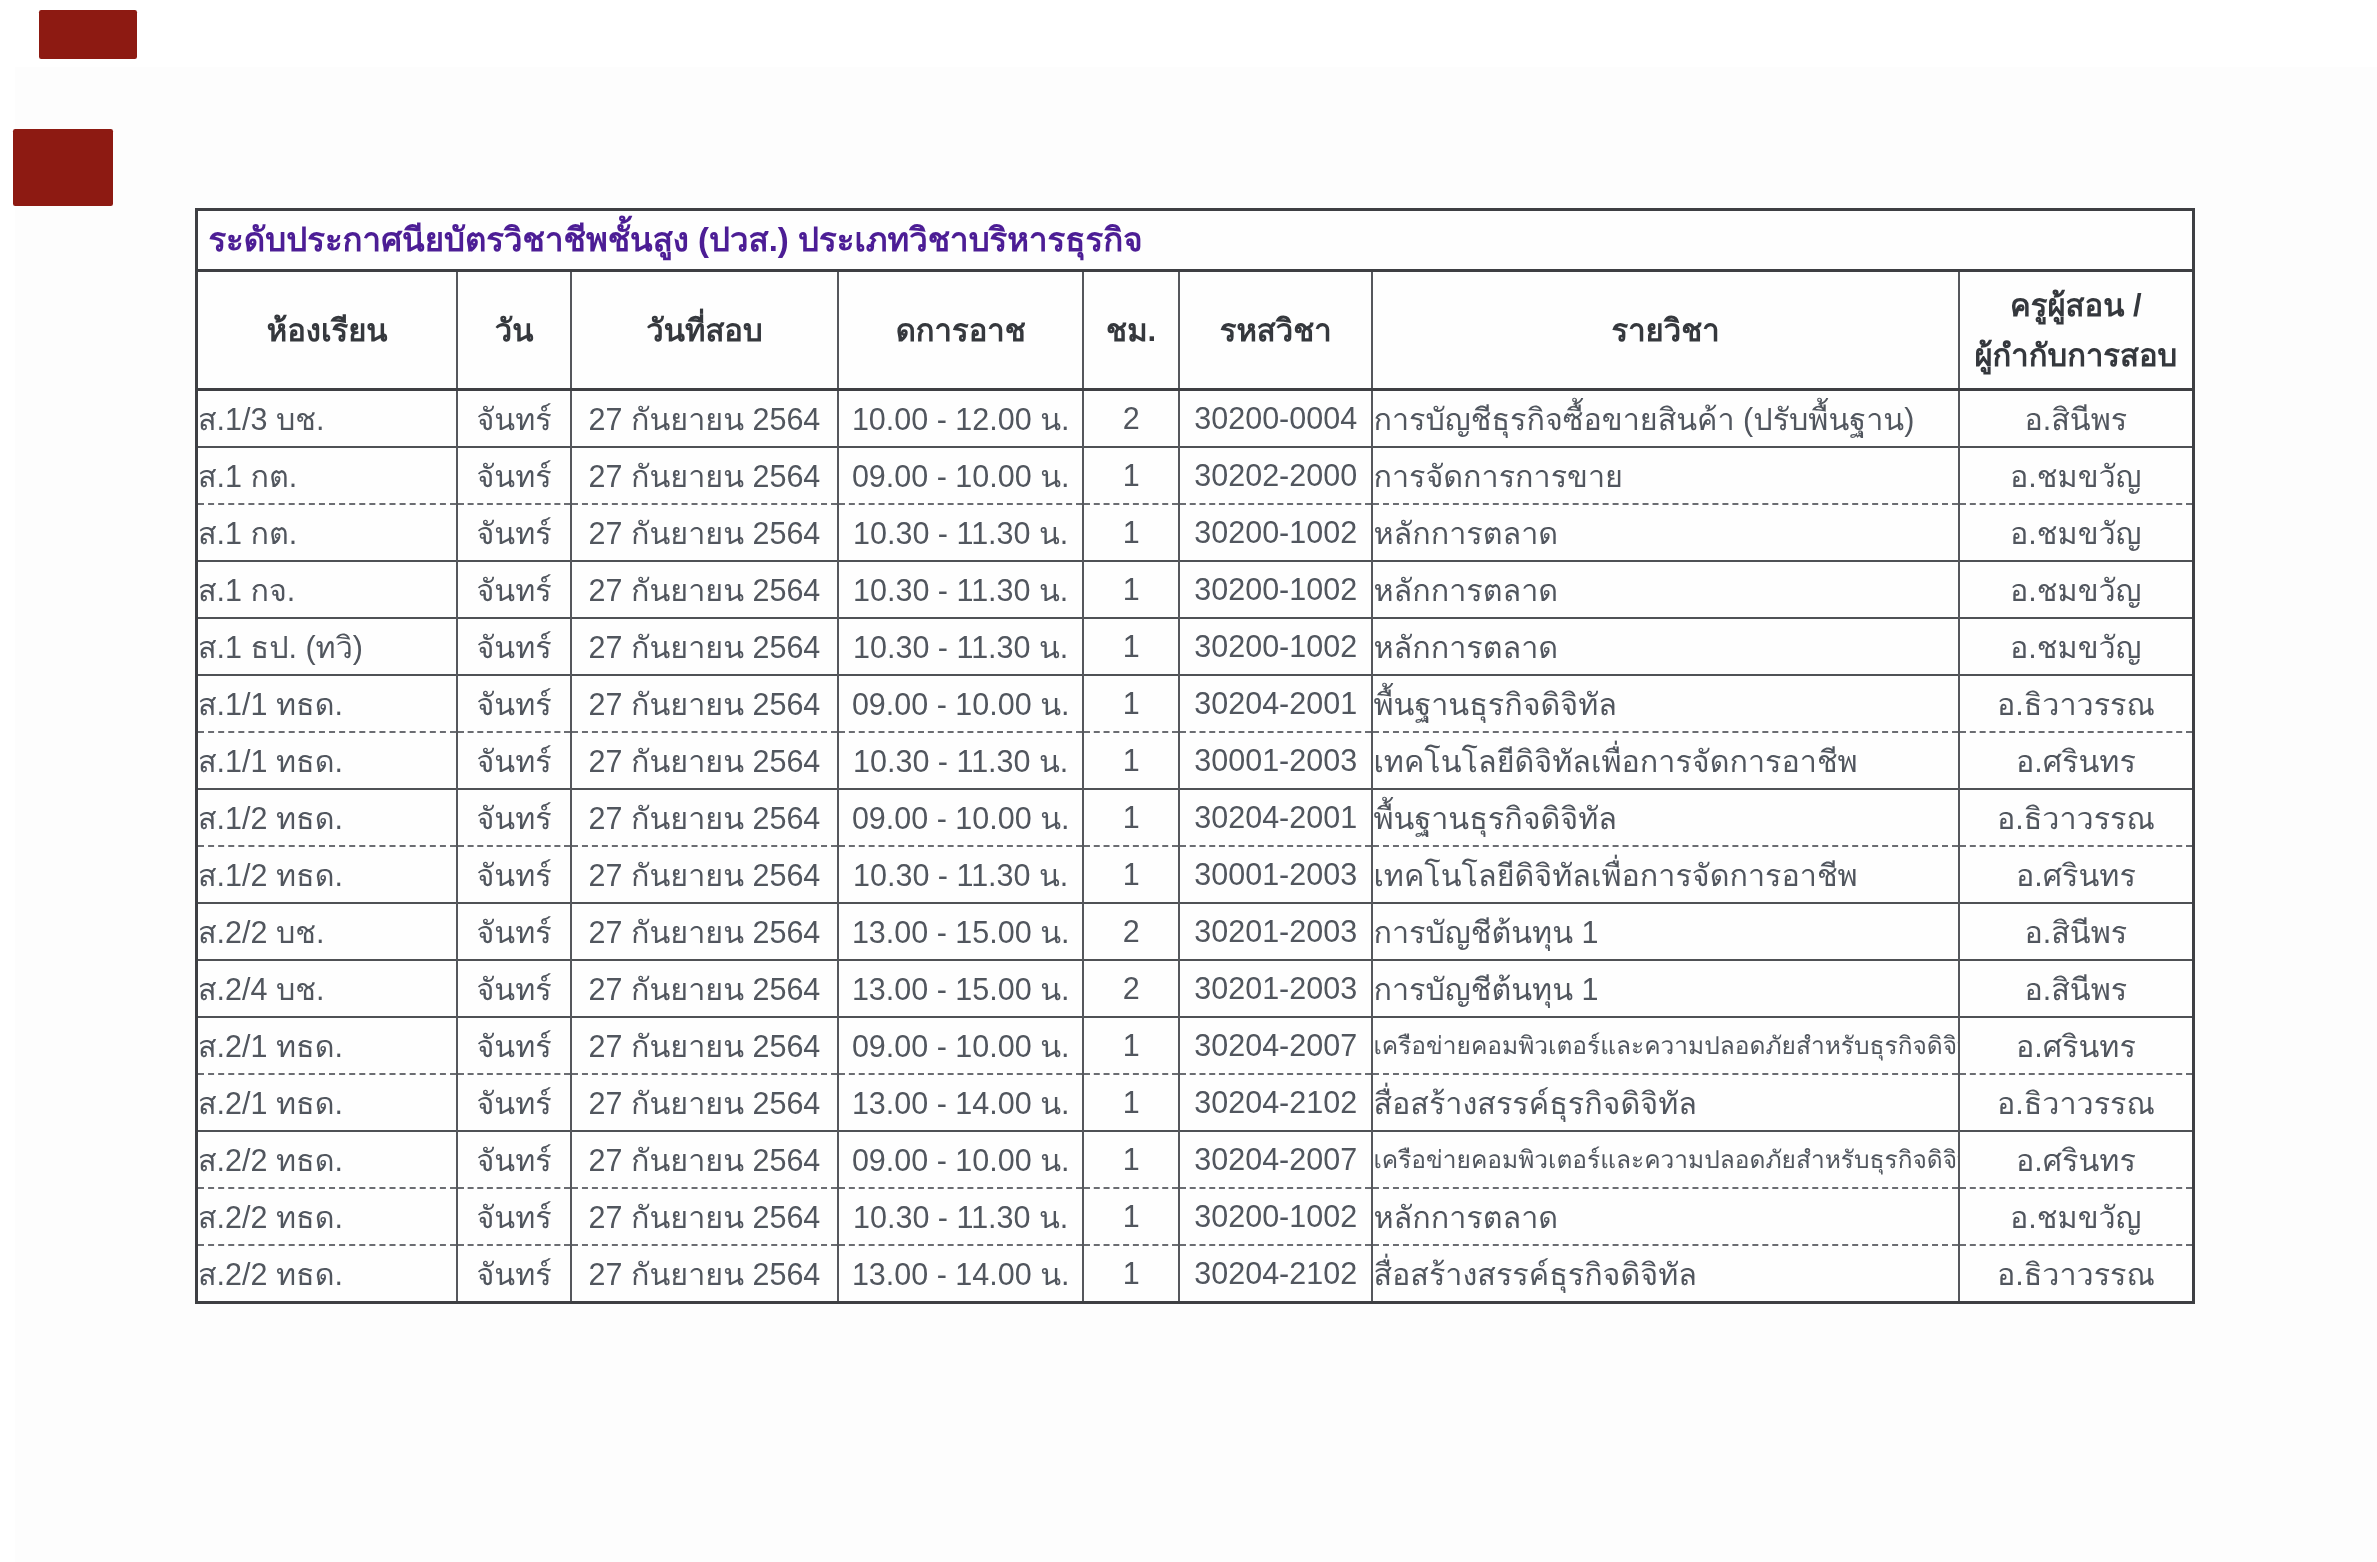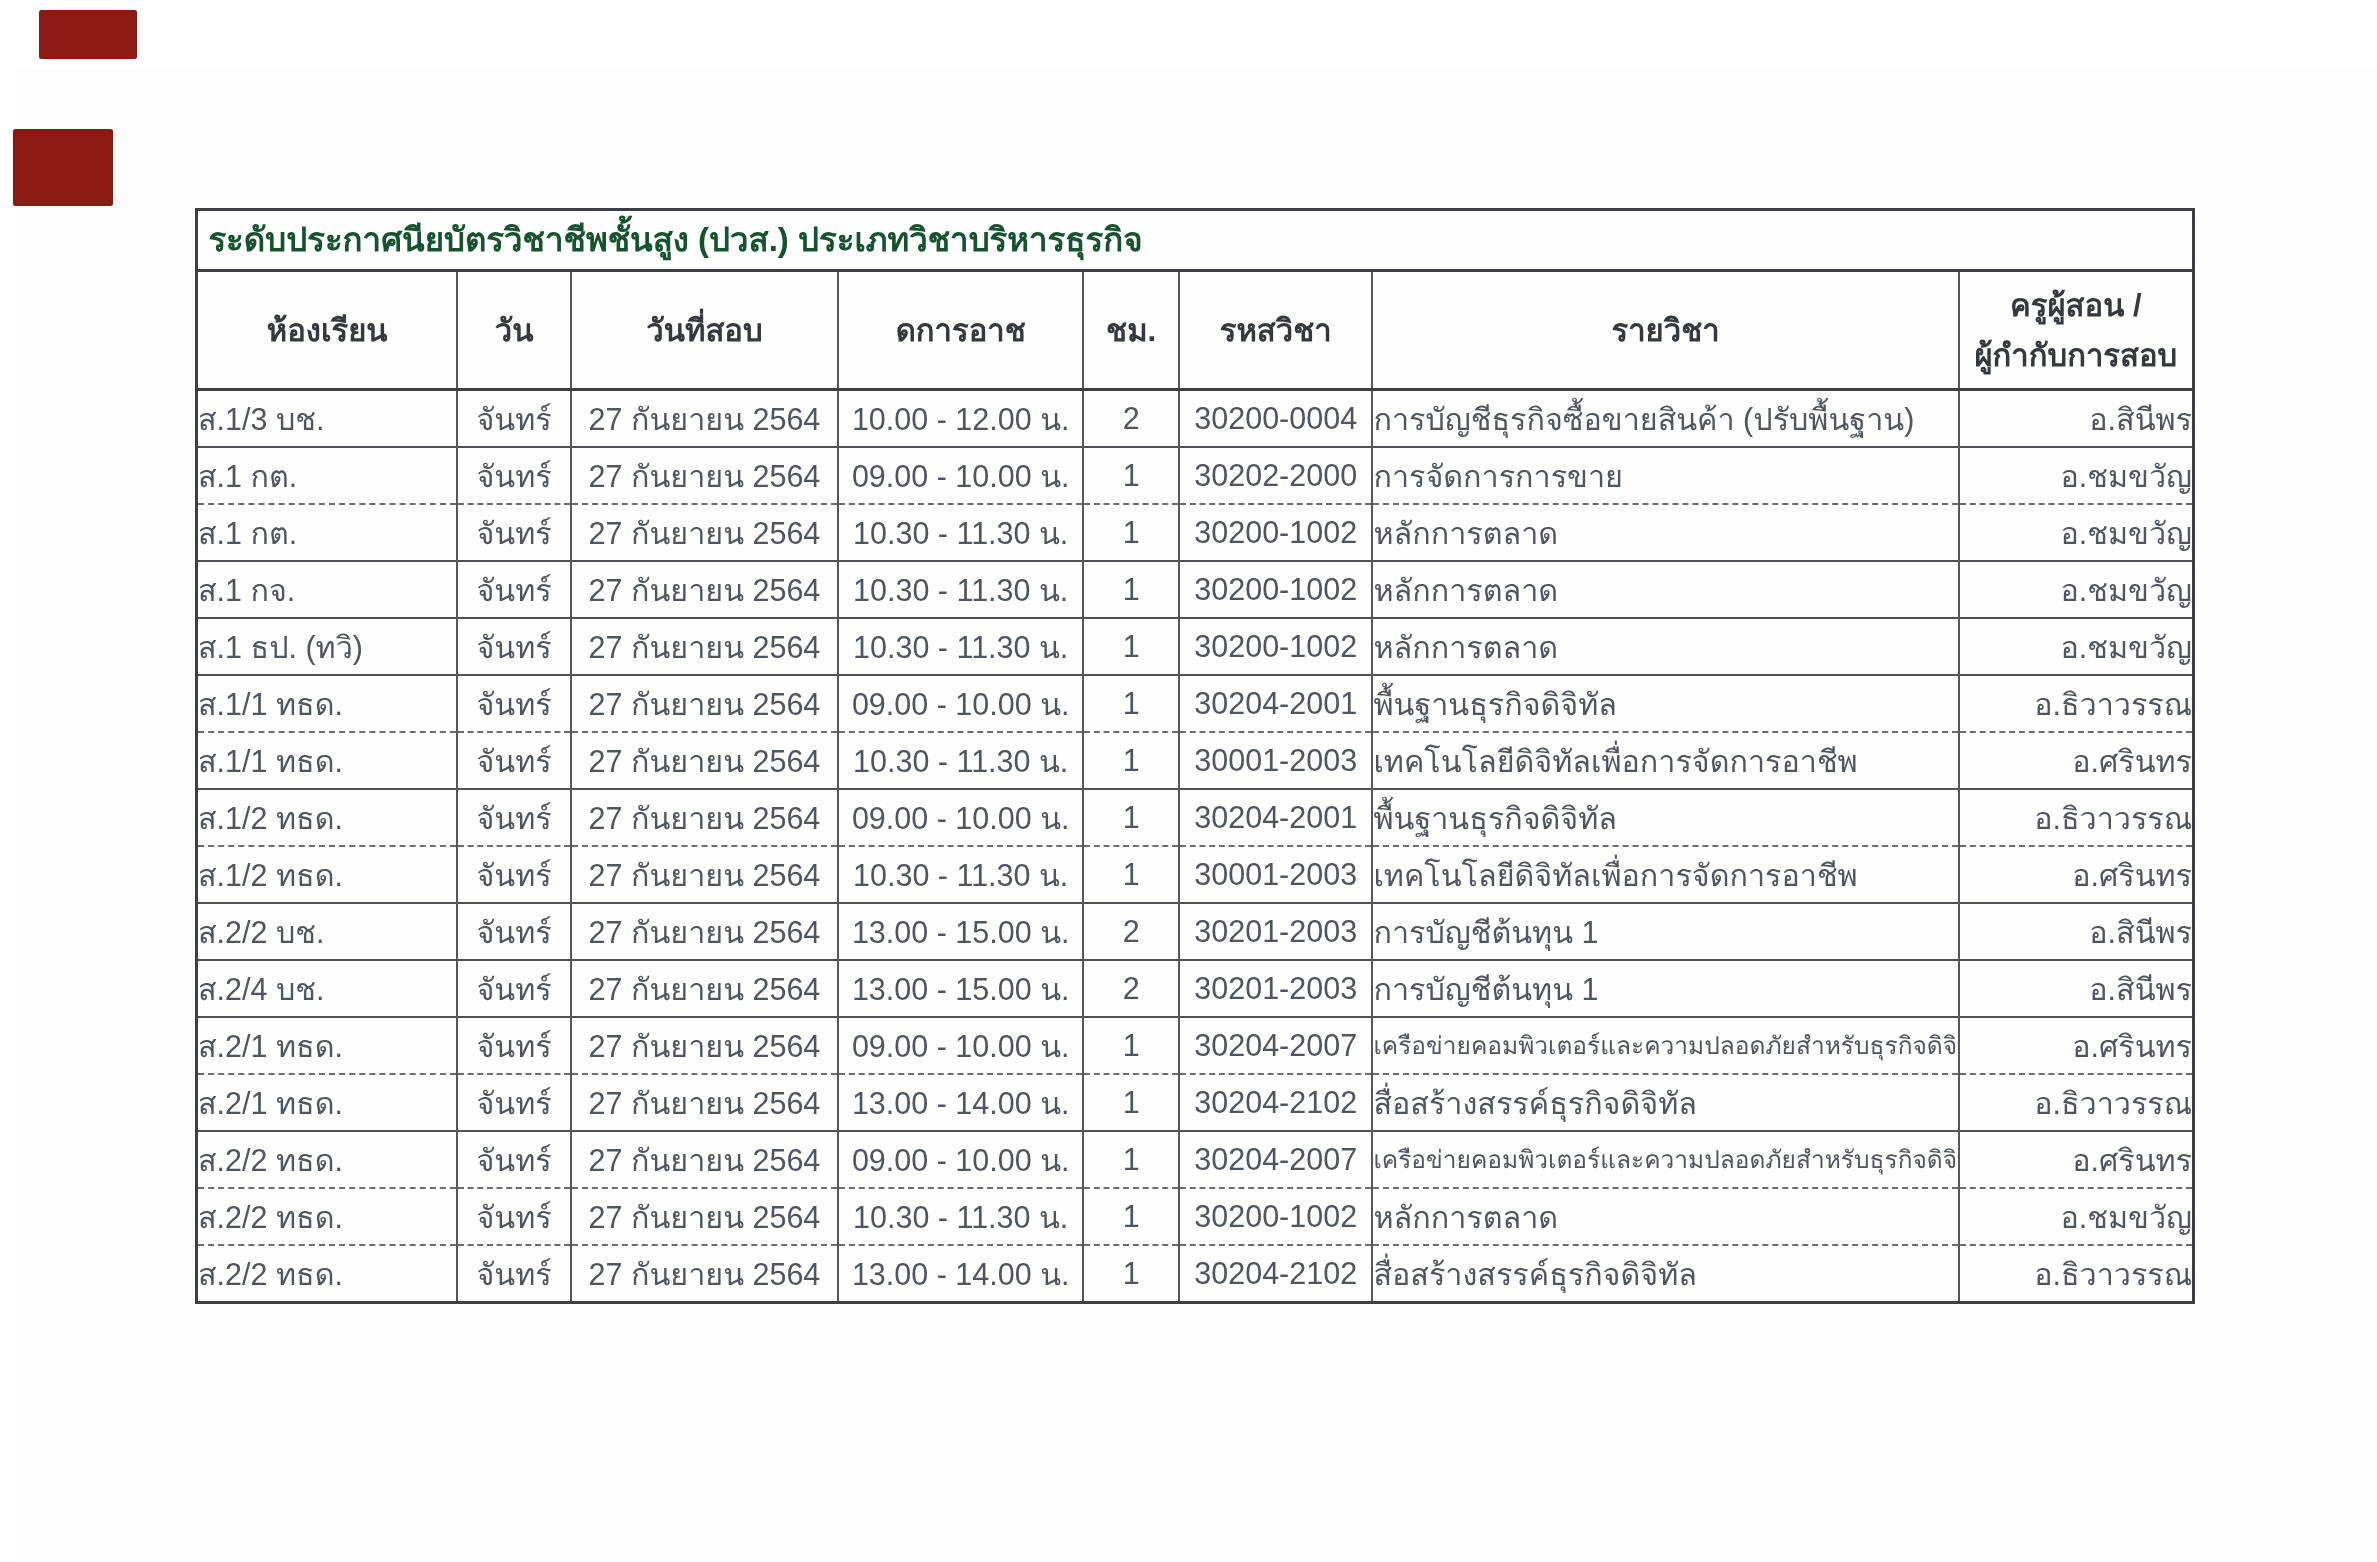--- a/index.html
+++ b/index.html
@@ -17,21 +17,21 @@
   .stamp2{left:13.4px;top:129px;width:100px;height:77px}
 
   .exam-table{
     position:absolute;left:195px;top:208px;width:2000px;
     border:3.7px solid #3e3f43;background:#fefefe;color:#4b5058;
     box-sizing:border-box;
   }
   .title{
     height:58px;line-height:58px;padding-left:10.4px;
     border-bottom:3px solid #3e3f43;
-    font-weight:bold;font-size:33px;color:#14532d;
+    font-weight:bold;font-size:33px;color:#4c1d95;
     white-space:nowrap;overflow:hidden;
   }
   table{width:100%;border-collapse:collapse;table-layout:fixed}
   th{
     height:116px;font-size:31px;font-weight:bold;color:#35383d;
     border-bottom:3px solid #3e3f43;border-left:2.2px solid #55575c;
     white-space:pre-line;text-align:center;vertical-align:middle;
     padding:0;
   }
   th:first-child{border-left:none}
@@ -40,21 +40,21 @@
     border-left:2.2px solid #55575c;vertical-align:middle;
     padding:0;overflow:hidden;white-space:nowrap;
   }
   td:first-child{border-left:none}
   tbody tr{border-bottom:2.2px solid #4f5155}
   tbody tr.dashed{border-bottom:2.2px dashed #6b6d72}
   tbody tr:last-child{border-bottom:none}
   .c0{text-align:left;padding-left:0}
   .c1,.c2,.c3,.c4,.c5{text-align:center}
   .c6{text-align:left;}
-  .c7{text-align:right;}
+  .c7{text-align:center;}
   tr.small .c6{font-size:24.5px}
 </style>
 </head>
 <body>
 
 <div class="paper"></div>
 
 <div class="stamp stamp1" style="background: rgb(141, 26, 18);"></div>
 <div class="stamp stamp2" style="background: rgb(141, 26, 18);"></div>
 

